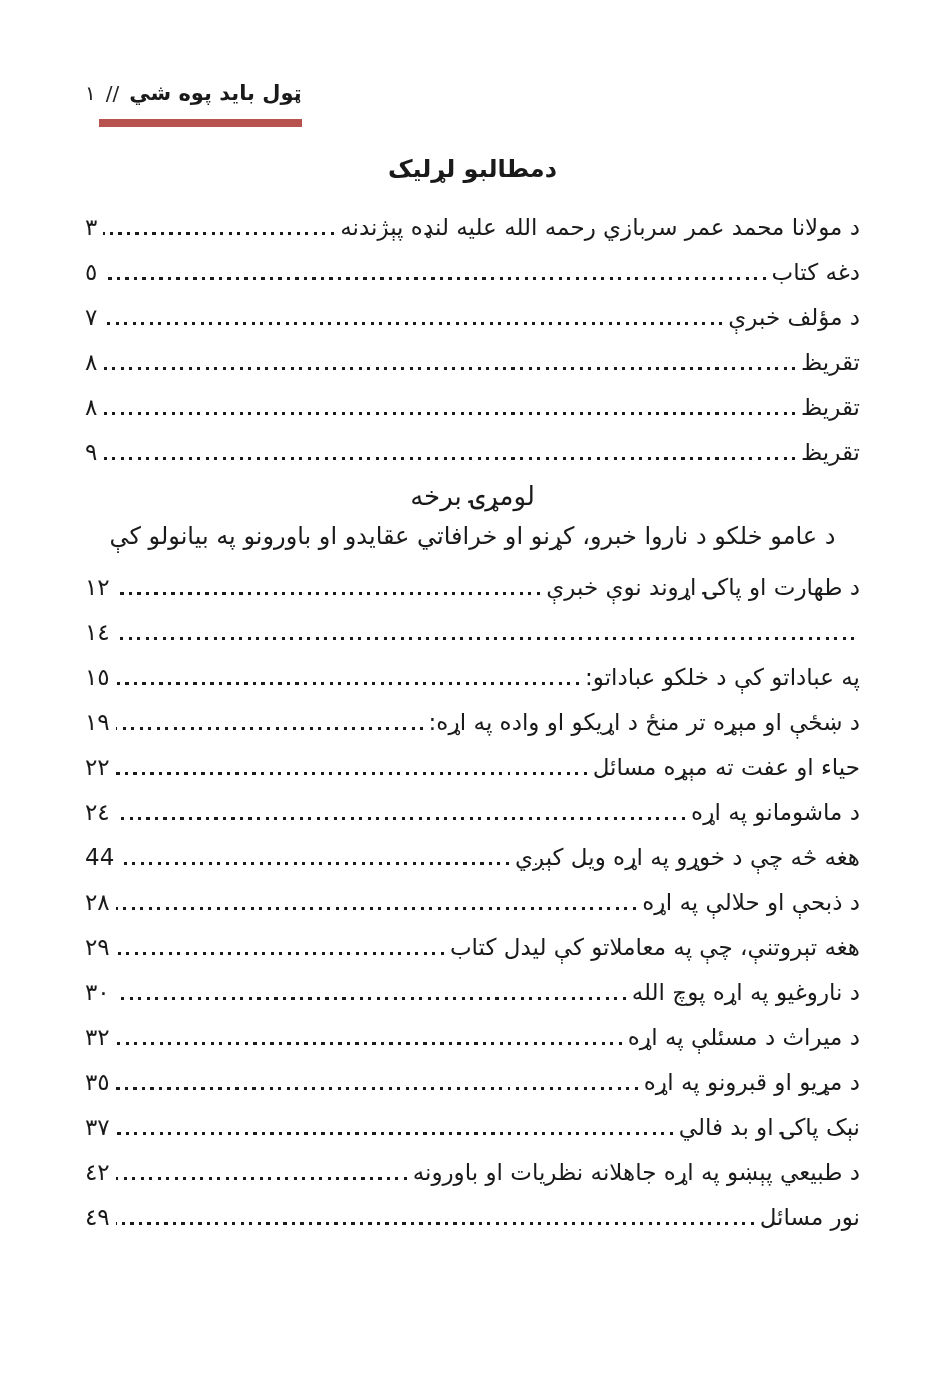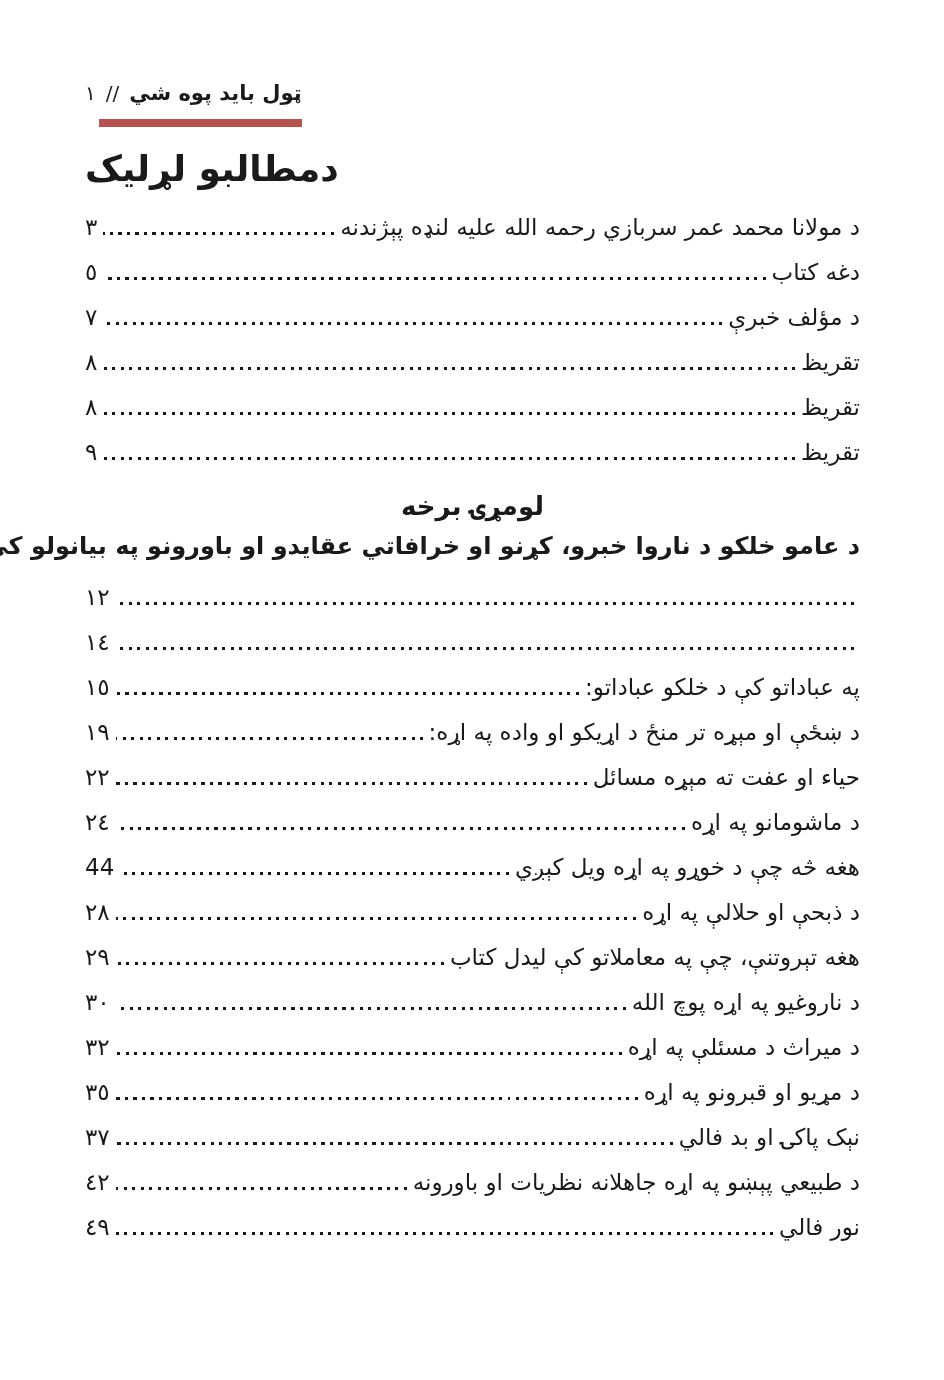--- a/index.html
+++ b/index.html
@@ -54,22 +54,22 @@
     margin-top: 9px;
     width: 203px;
     height: 8px;
     background: var(--accent);
   }
   
   .hdr-spacer { height: 67px; }
 
   .toc-title {
     margin: 0;
-    text-align: left;
-    font-size: 36px;
+    text-align: center;
+    font-size: 24px;
     font-weight: 700;
     line-height: 52px;
   }
   .toc-list { margin-top: 10px; }
   .toc-list.second { margin-top: 8px; }
   .entry {
     display: flex;
     direction: rtl;
     align-items: baseline;
     height: 45px;
@@ -84,23 +84,23 @@
     margin: 0 6px;
     background-image: repeating-linear-gradient(
       to left,
       var(--text) 0px, var(--text) 3px,
       transparent 3px, transparent 8.5px
     );
   }
   .entry-page { white-space: nowrap; flex: 0 0 auto; }
 
   .section-head {
-    margin-top: 12px;
+    margin-top: 2px;
     text-align: center;
-    font-weight: 700;
+    font-weight: 400;
   }
   .section-kicker {
     font-size: 26px;
     line-height: 38px;
   }
   .section-title {
     font-size: 24px;
     line-height: 42px;
     white-space: nowrap;
   }
@@ -162,20 +162,21 @@
     </div>
 
   <div class="section-head">
     <div class="section-kicker">لومړۍ برخه</div>
     <div class="section-title">د عامو خلکو د ناروا خبرو، کړنو او خرافاتي عقايدو او باورونو په بيانولو کې</div>
   </div>
 
   <div class="toc-list second">
 
       <div class="entry">
+        <span class="entry-label">د طهارت او پاکۍ اړوند نوې خبرې</span>
         <span class="leader"></span>
         <span class="entry-page">١٢</span>
       </div>
 
       <div class="entry">
         <span class="leader"></span>
         <span class="entry-page">١٤</span>
       </div>
 
       <div class="entry">
@@ -244,19 +245,19 @@
         <span class="entry-page">٣٧</span>
       </div>
 
       <div class="entry">
         <span class="entry-label">د طبيعي پېښو په اړه جاهلانه نظريات او باورونه</span>
         <span class="leader"></span>
         <span class="entry-page">٤٢</span>
       </div>
 
       <div class="entry">
-        <span class="entry-label">نور فالي</span>
+        <span class="entry-label">نور مسائل</span>
         <span class="leader"></span>
         <span class="entry-page">٤٩</span>
       </div>
     </div>
 
 </div>
 
 </body></html>

